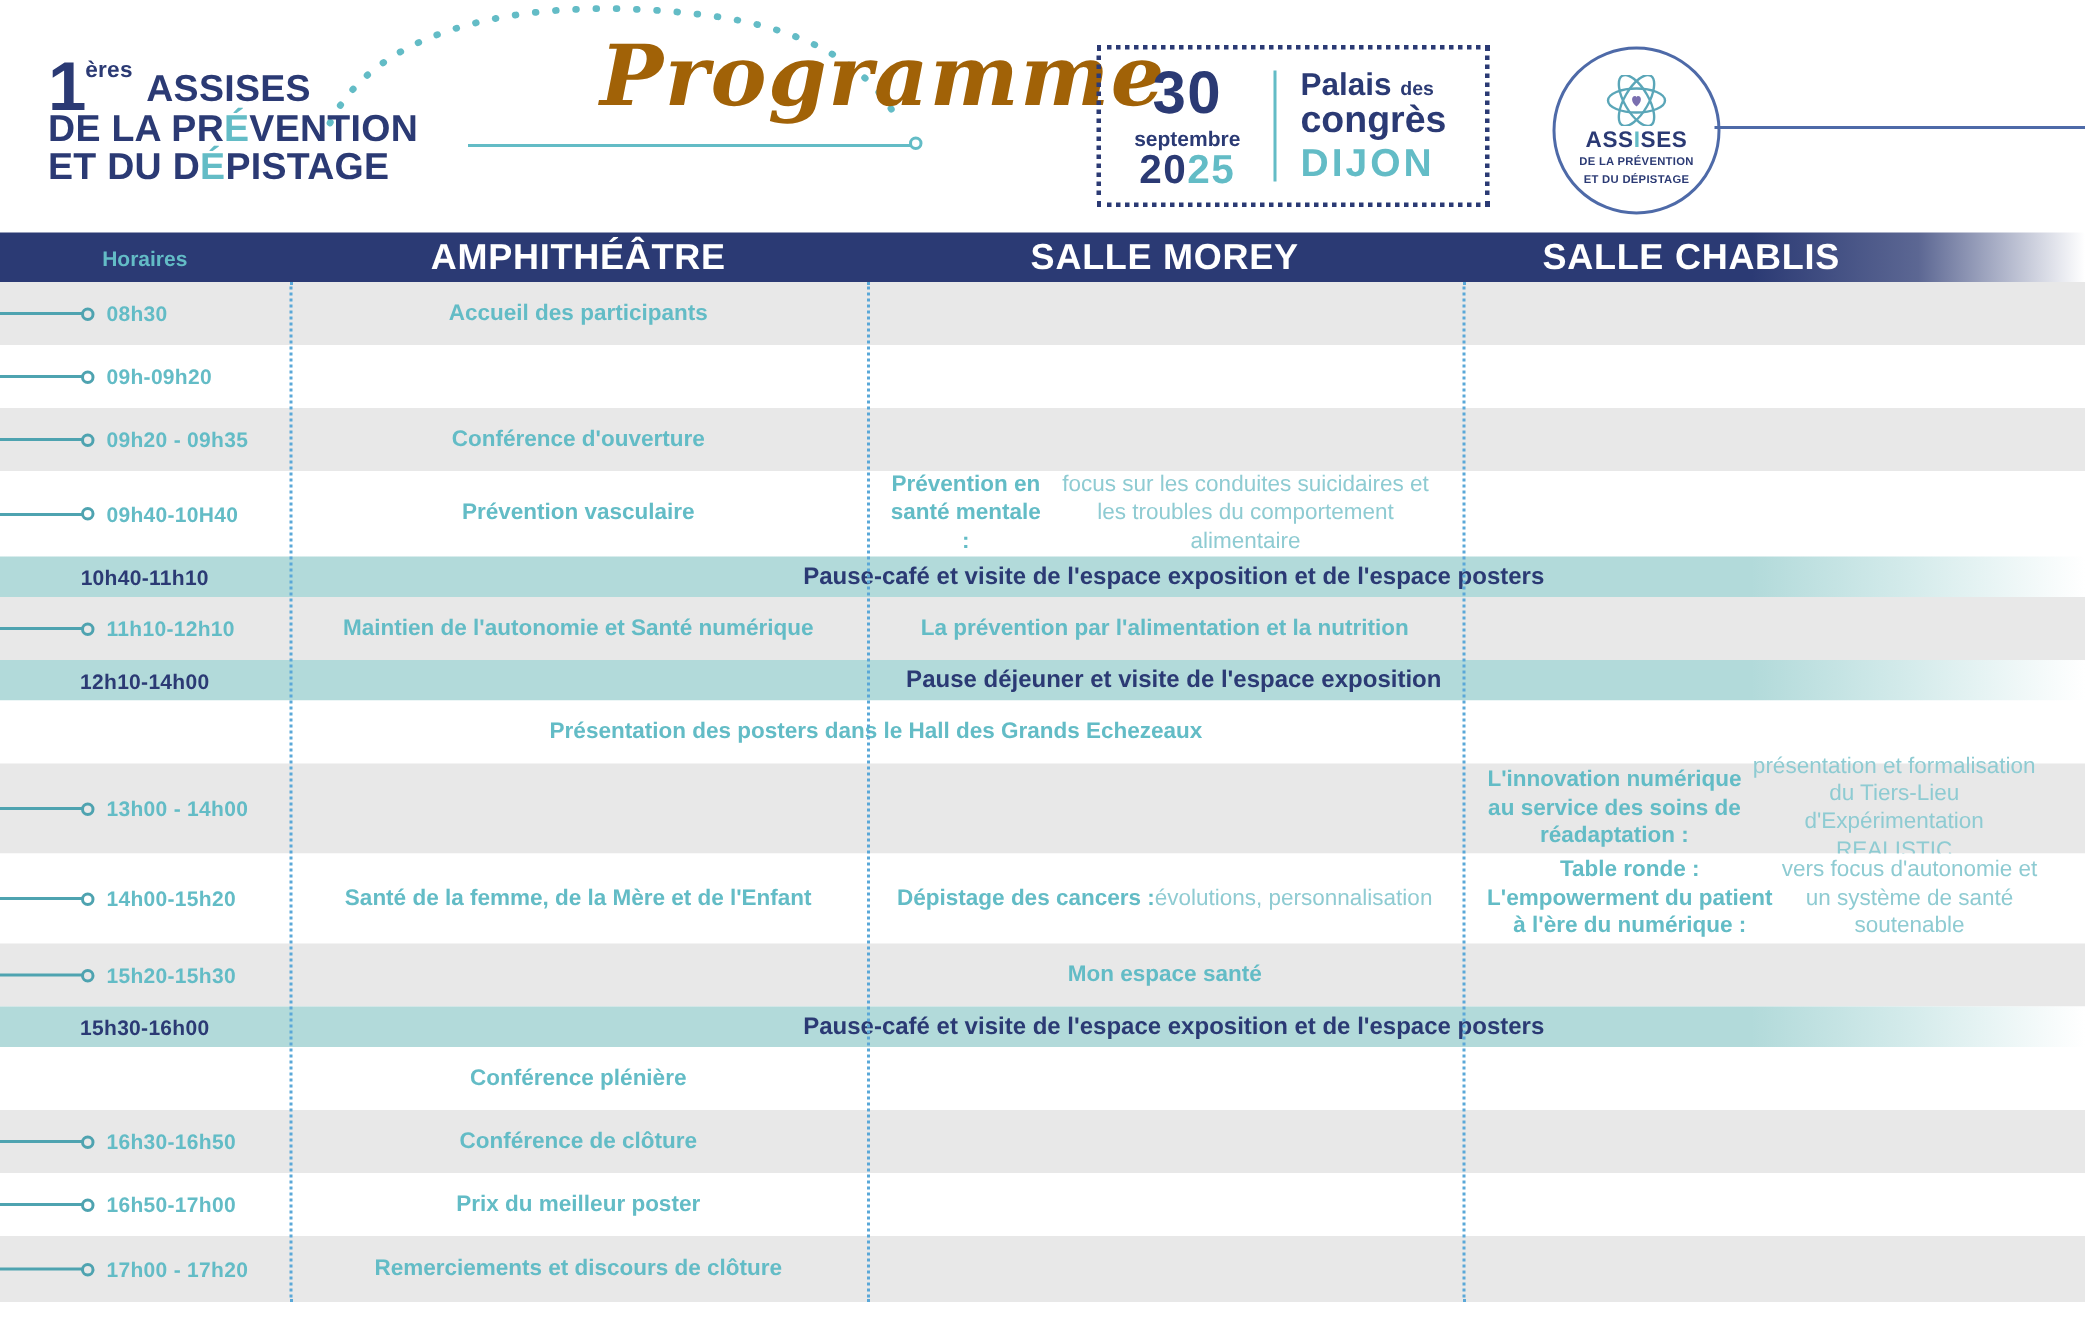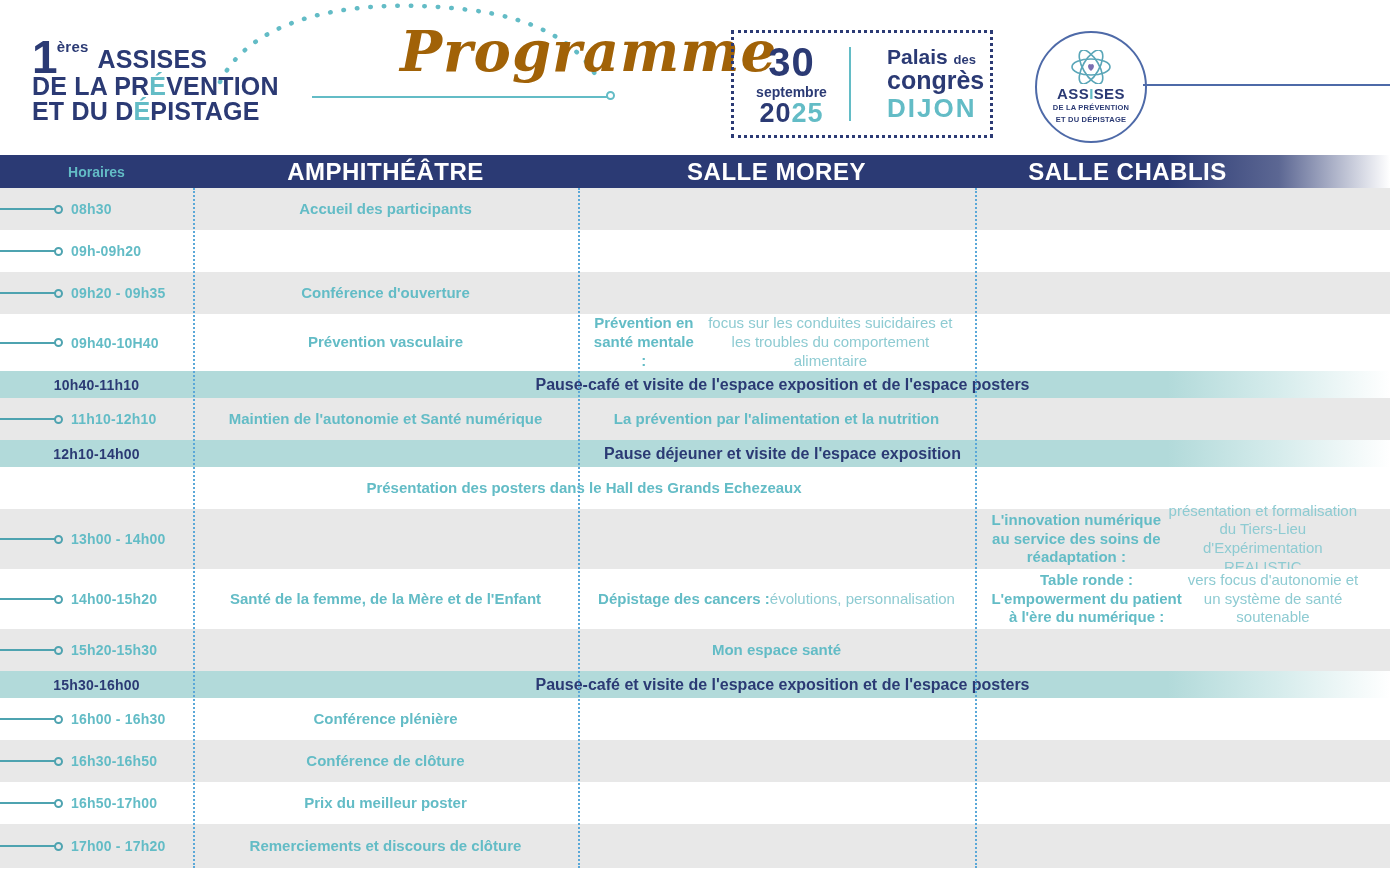--- a/index.html
+++ b/index.html
@@ -50,21 +50,21 @@
     display:flex;align-items:center;
   }
   .dnum{
     width:115px;text-align:center;color:#2b3a74;line-height:1;
   }
   .d-30{font-size:40px;font-weight:bold;letter-spacing:1px;}
   .d-mois{font-size:14px;font-weight:bold;margin:3px 16px 1px;}
   .d-year{font-size:27px;font-weight:bold;letter-spacing:1px;}
   .d-year .yr-teal{color:#63bcc6;}
   .dsep{width:2px;height:74px;background:#63bcc6;}
-  .dven{flex:1;padding-left:16px;color:#2b3a74;line-height:1.06;margin-left:20px;}
+  .dven{flex:1;padding-left:16px;color:#2b3a74;line-height:1.06;}
   .v1{font-size:21px;font-weight:bold;}
   .v1 .small{font-size:13px;font-weight:bold;}
   .v2{font-size:25px;font-weight:bold;margin-top:-1px;}
   .v3{font-size:26px;font-weight:bold;color:#63bcc6;letter-spacing:2px;margin-top:1px;}
 
   
   .logo{
     position:absolute;left:1035px;top:31px;width:108px;height:108px;
     border:2px solid #4e6aa8;border-radius:50%;background:#fff;
     display:flex;flex-direction:column;align-items:center;justify-content:center;
@@ -334,25 +334,20 @@
         </div>
         <div class="row break" style="height: 27px;">
           <div class="timecell">
             <div class="ttext">15h30-16h00</div>
           </div>
           <div class="cellbox c-full">
             <span>Pause-café et visite de l'espace exposition et de l'espace posters</span>
           </div>
         </div>
         <div class="row plain" style="height: 42px;">
-          <div class="timecell">
-            <div class="tline"></div>
-            <div class="tdot"></div>
-            <div class="ttext">16h00 - 16h30</div>
-          </div>
           <div class="cellbox c-amphi">
             <span>Conférence plénière</span>
           </div>
           <div class="cellbox c-morey"></div>
           <div class="cellbox c-chablis"></div>
         </div>
         <div class="row alt" style="height: 42px;">
           <div class="timecell">
             <div class="tline"></div>
             <div class="tdot"></div>

